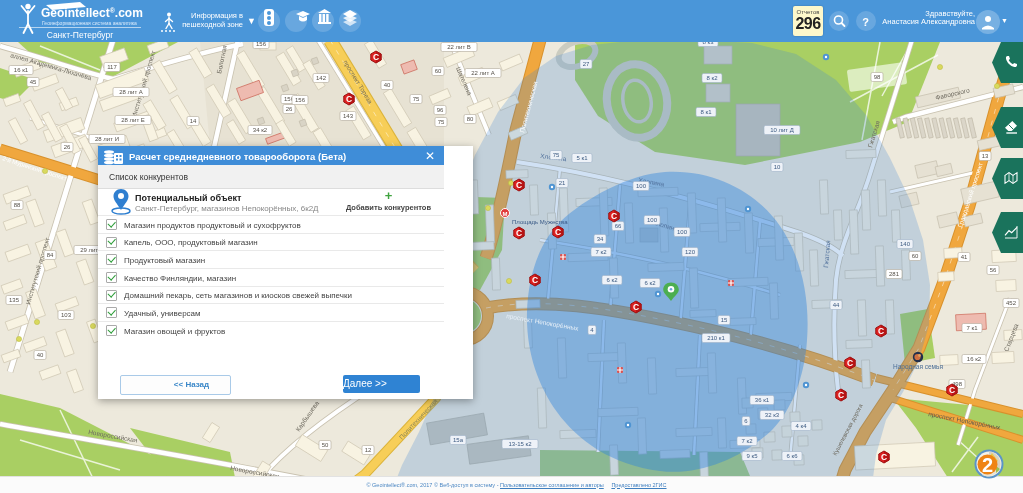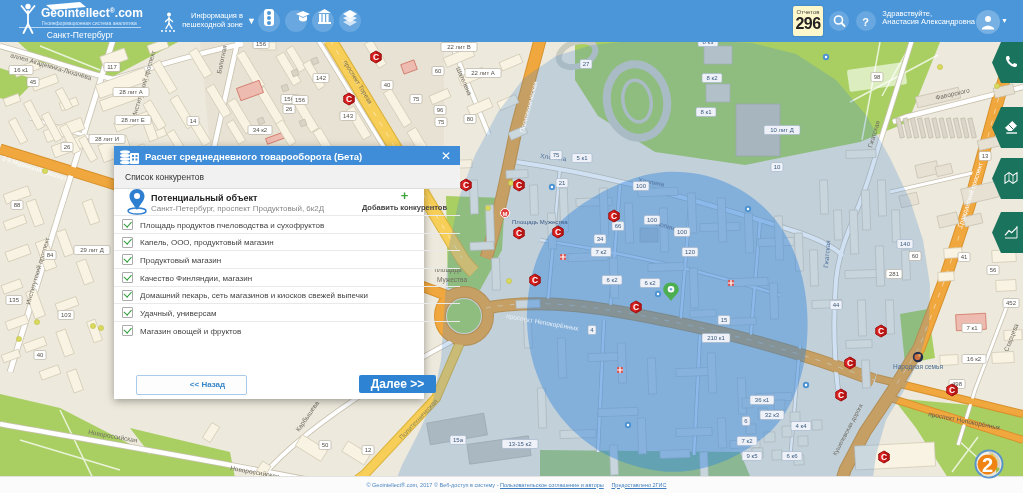--- a/index.html
+++ b/index.html
@@ -13,48 +13,48 @@
   #logo .gsub{position:absolute;left:42px;top:19.5px;font-size:5px;color:#d9eafb;white-space:nowrap;}
   #logo .gline{position:absolute;left:19px;top:27px;width:122px;height:1px;background:rgba(255,255,255,.6);}
   #logo .gcity{position:absolute;left:19px;top:29.5px;width:122px;text-align:center;font-size:8.5px;color:#fff;}
   .navblk{position:absolute;left:155px;top:0;height:42px;color:#fff;}
   .navtxt{position:absolute;left:22px;top:12px;font-size:7.5px;line-height:8.5px;text-align:right;width:66px;}
   .navcar{position:absolute;left:86px;top:16px;font-size:9px;color:#fff;}
   .hcirc{position:absolute;top:10px;width:22px;height:22px;border-radius:50%;background:rgba(255,255,255,.17);}
   .ybadge{position:absolute;left:793px;top:6px;width:30px;height:30px;background:#fdf8cb;border-radius:2px;text-align:center;box-shadow:0 0 2px rgba(0,0,0,.25);}
   .ybadge .t1{font-size:6px;color:#4a4a4a;margin-top:2.5px;}
   .ybadge .t2{font-size:16px;font-weight:bold;color:#222;margin-top:0px;letter-spacing:-0.5px;}
-  .greet{position:absolute;right:48px;top:10px;font-size:7.5px;color:#fff;line-height:8px;}
+  .greet{position:absolute;right:48px;top:10px;text-align:right;font-size:7.5px;color:#fff;line-height:8px;}
   .hav{position:absolute;left:976px;top:10px;width:24px;height:24px;border-radius:50%;background:rgba(255,255,255,.25);}
   .havcar{position:absolute;left:1001px;top:17px;font-size:7px;color:#fff;}
   
   .sbtn{position:absolute;left:992px;width:31px;height:41px;background:#1a735c;z-index:9;
         clip-path:polygon(0 50%,9px 0,100% 0,100% 100%,9px 100%);}
   .sbtn svg{position:absolute;left:11px;top:12px;}
   
-  #dlg{position:absolute;left:98px;top:146px;width:310px;height:253px;background:#fff;z-index:20;box-shadow:0 2px 8px rgba(0,0,0,.35);margin-left:16px;}
+  #dlg{position:absolute;left:98px;top:146px;width:375px;height:253px;background:#fff;z-index:20;box-shadow:0 2px 8px rgba(0,0,0,.35);}
   #dlg .dhead{position:absolute;left:0;top:0;width:346px;height:19px;background:#3f8dd8;color:#fff;}
   #dlg .dtitle{position:absolute;left:31px;top:4.5px;font-size:9.5px;font-weight:bold;}
   #dlg .dx{position:absolute;right:9px;top:2.5px;font-size:12px;color:#fff;font-weight:normal;}
   #dlg .dsub{position:absolute;left:0;top:19px;width:346px;height:23px;background:#f1f1f1;border-bottom:1px solid #ddd;}
   #dlg .dsub span{position:absolute;left:11px;top:7px;font-size:8.5px;color:#333;}
   #dlg .pblk{position:absolute;left:0;top:42px;width:346px;height:27px;}
   #dlg .ptit{position:absolute;left:37px;top:5px;font-size:9px;font-weight:bold;color:#222;}
   #dlg .padr{position:absolute;left:37px;top:16px;font-size:8px;color:#888;}
   #dlg .addc{position:absolute;right:13px;top:3px;text-align:center;}
   #dlg .addc .plus{font-size:13px;color:#3fa33f;font-weight:bold;line-height:10px;}
   #dlg .addc .at{font-size:7.5px;color:#444;margin-top:2px;font-weight:bold;}
   #dlg .rows{position:absolute;left:0;top:69px;width:346px;}
   #dlg .row{position:relative;height:16.7px;border-top:1px solid #e9e9e9;}
   #dlg .row .cb{position:absolute;left:8px;top:3px;width:9px;height:9px;background:#fff;border:1px solid #aaa;border-radius:1px;}
   #dlg .row .cb:after{content:"";position:absolute;left:1px;top:0.5px;width:6px;height:3.5px;border-left:1.8px solid #2e9e3a;border-bottom:1.8px solid #2e9e3a;transform:rotate(-48deg);}
   #dlg .row .rt{position:absolute;left:26px;top:4.5px;font-size:8px;color:#444;}
   #dlg .btns{position:absolute;left:0;top:219px;width:346px;height:34px;}
   #dlg .bback{position:absolute;left:22px;top:10px;width:77px;height:18px;background:#fdfdfd;border:1px solid #a9cae8;color:#3a87c8;font-size:8px;font-weight:bold;text-align:center;line-height:18px;border-radius:2px;padding-left:32px;}
-  #dlg .bnext{position:absolute;right:24px;top:10px;width:77px;height:18px;background:#2f83d3;color:#fff;font-size:12px;font-weight:bold;text-align:center;line-height:18px;border-radius:2px;}
+  #dlg .bnext{position:absolute;right:24px;top:10px;width:77px;height:18px;background:#2f83d3;color:#fff;font-size:10px;font-weight:normal;line-height:18px;border-radius:2px;}
   
   #ftr{position:absolute;left:0;top:476px;width:1023px;height:17px;background:#fbfbfb;border-top:1px solid #e2e2e2;z-index:8;}
   #ftr .ft{position:absolute;left:0;top:4.5px;width:1033px;text-align:center;font-size:5.5px;color:#4a86c2;}
   #ftr a{color:#3f7fbf;text-decoration:underline;}
   #gis{position:absolute;left:974px;top:449px;width:30px;height:30px;z-index:9;}
 </style>
 </head>
 <body>
 <div id="app">
   <svg id="map" width="1023" height="493" viewBox="0 0 1023 493">
@@ -923,30 +923,30 @@
     <div class="dsub">
         <span>Список конкурентов</span>
       </div>
     <div class="pblk">
       <svg width="34" height="34" viewBox="0 0 34 34" style="position:absolute;left:7px;top:-5px">
         <ellipse cx="16" cy="28" rx="9" ry="3" fill="none" stroke="#2f7fd0" stroke-width="1.5"></ellipse>
         <path d="M16 6 C11.5 6 8.5 9.3 8.5 13.3 C8.5 17.5 12 20.5 16 27 C20 20.5 23.5 17.5 23.5 13.3 C23.5 9.3 20.5 6 16 6 Z" fill="#2f7fd0"></path>
         <circle cx="16" cy="13" r="3" fill="#fff"></circle>
       </svg>
       <div class="ptit">Потенциальный объект</div>
-      <div class="padr">Санкт-Петербург, проспект Продуктовый, 6к2Д</div>
+      <div class="padr">Санкт-Петербург, магазинов Непокорённых, 6к2Д</div>
       <div class="addc">
           <div class="plus">+</div>
           <div class="at">Добавить конкурентов</div>
         </div>
     </div>
     <div class="rows">
       <div class="row">
           <div class="cb"></div>
-          <div class="rt">Площадь продуктов пчеловодства и сухофруктов</div>
+          <div class="rt">Магазин продуктов продуктовый и сухофруктов</div>
         </div>
       <div class="row">
           <div class="cb"></div>
           <div class="rt">Капель, ООО, продуктовый магазин</div>
         </div>
       <div class="row">
           <div class="cb"></div>
           <div class="rt">Продуктовый магазин</div>
         </div>
       <div class="row">

